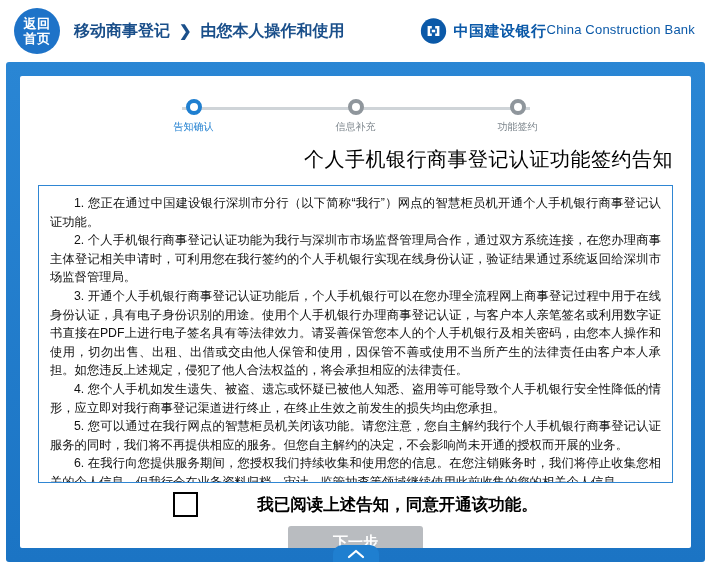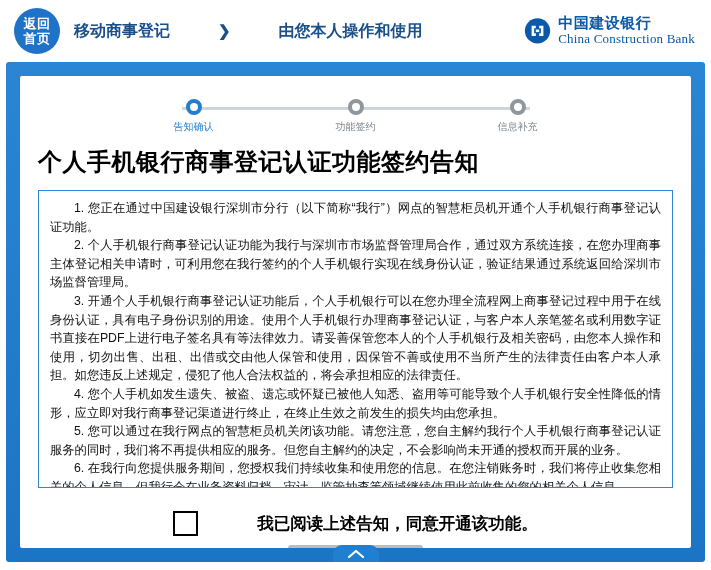--- a/index.html
+++ b/index.html
@@ -41,21 +41,20 @@
     flex: 0 0 auto;
     cursor: pointer;
   }
   .breadcrumb {
     display: flex;
     align-items: center;
     margin-left: 14px;
     font-size: 16px;
     font-weight: bold;
     color: #1a4f8a;
-    gap: 39px;
   }
   .breadcrumb .crumb { white-space: nowrap; }
   .breadcrumb .sep {
     margin: 0 9px;
     color: #1a4f8a;
     font-size: 15px;
     font-weight: bold;
   }
   .brand {
     position: absolute;
@@ -66,23 +65,22 @@
     align-items: center;
   }
   .brand-mark {
     width: 27px;
     height: 27px;
     margin-right: 7px;
     flex: 0 0 auto;
   }
   .brand-text {
     display: flex;
-    flex-direction: column;
+    flex-direction: row;
     line-height: 1.12;
-    font-family: Liberation Serif, serif;
   }
   .brand-cn {
     font-size: 15px;
     color: #0b59a8;
     font-weight: bold;
     letter-spacing: 0.5px;
   }
   .brand-en {
     font-size: 13px;
     color: #0b59a8;
@@ -147,23 +145,23 @@
   .step-label {
     margin-top: 5px;
     font-size: 10px;
     color: #7d868d;
     white-space: nowrap;
   }
   .step.active .step-label { color: #1f7fd0; }
 
   
   .page-title {
-    text-align: left;
-    font-size: 24px;
-    font-weight: bold;
+    text-align: right;
+    font-size: 20px;
+    font-weight: normal;
     color: #000000;
     margin: 10px 0 12px 0;
     letter-spacing: 0.5px;
   }
 
   
   .agreement {
     border: 1px solid #2f86d3;
     height: 298px;
     overflow: hidden;
@@ -177,21 +175,21 @@
     color: #111111;
     text-indent: 24px;
     text-align: justify;
   }
 
   
   .consent {
     display: flex;
     align-items: center;
     justify-content: center;
-    margin-top: 23px;
+    margin-top: 9px;
     gap: 48px;
   }
   .checkbox {
     width: 25px;
     height: 25px;
     border: 2px solid #000000;
     background: #ffffff;
     flex: 0 0 auto;
     cursor: pointer;
   }
@@ -274,25 +272,25 @@
 
     <div class="stepper">
       <div class="step-line"></div>
       <div class="steps">
         <div class="step active">
           <div class="dot"></div>
           <div class="step-label">告知确认</div>
         </div>
         <div class="step">
           <div class="dot"></div>
-          <div class="step-label">功能签约</div>
+          <div class="step-label">信息补充</div>
         </div>
         <div class="step">
           <div class="dot"></div>
-          <div class="step-label">信息补充</div>
+          <div class="step-label">功能签约</div>
         </div>
       </div>
     </div>
 
     <div class="page-title">个人手机银行商事登记认证功能签约告知</div>
 
     <div class="agreement">
       <p>1. 您正在通过中国建设银行深圳市分行（以下简称“我行”）网点的智慧柜员机开通个人手机银行商事登记认证功能。</p>
       <p>2. 个人手机银行商事登记认证功能为我行与深圳市市场监督管理局合作，通过双方系统连接，在您办理商事主体登记相关申请时，可利用您在我行签约的个人手机银行实现在线身份认证，验证结果通过系统返回给深圳市场监督管理局。</p>
       <p>3. 开通个人手机银行商事登记认证功能后，个人手机银行可以在您办理全流程网上商事登记过程中用于在线身份认证，具有电子身份识别的用途。使用个人手机银行办理商事登记认证，与客户本人亲笔签名或利用数字证书直接在PDF上进行电子签名具有等法律效力。请妥善保管您本人的个人手机银行及相关密码，由您本人操作和使用，切勿出售、出租、出借或交由他人保管和使用，因保管不善或使用不当所产生的法律责任由客户本人承担。如您违反上述规定，侵犯了他人合法权益的，将会承担相应的法律责任。</p>

